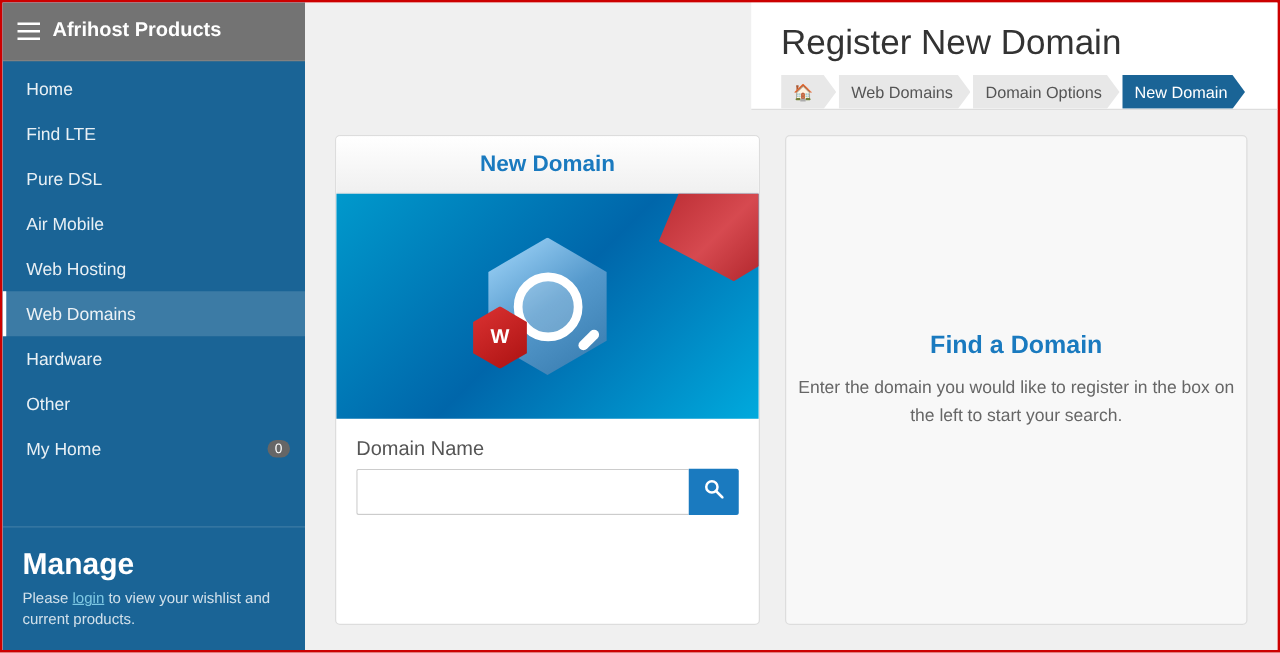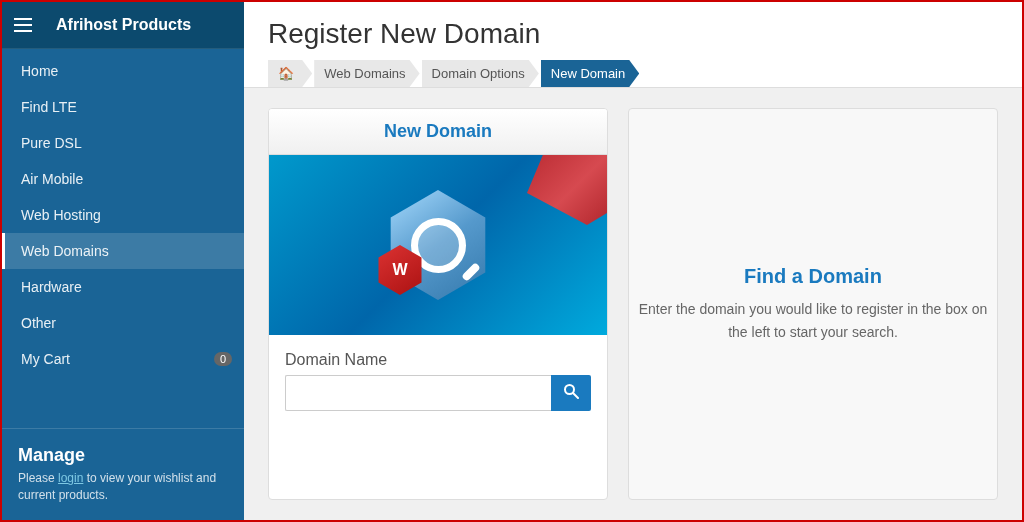--- a/index.html
+++ b/index.html
@@ -26,25 +26,25 @@
       min-width: 242px;
       background-color: #1a6496;
       color: white;
       display: flex;
       flex-direction: column;
       position: relative;
       overflow-y: auto;
     }
 
     .sidebar-header {
-      background-color: #0c4a6e;
+      background-color: #737373;
       padding: 14px 12px;
       display: flex;
       align-items: center;
-      gap: 24px;
+      gap: 10px;
       border-bottom: 1px solid rgba(255,255,255,0.1);
     }
 
     .hamburger-icon {
       display: flex;
       flex-direction: column;
       gap: 4px;
       cursor: pointer;
     }
     .hamburger-icon span {
@@ -88,21 +88,21 @@
       border-radius: 10px;
       padding: 1px 6px;
       font-size: 11px;
     }
 
     .sidebar-manage {
       padding: 16px;
       border-top: 1px solid rgba(255,255,255,0.15);
     }
     .manage-title {
-      font-size: 18px;
+      font-size: 24px;
       font-weight: bold;
       color: white;
       margin-bottom: 4px;
     }
     .manage-text {
       font-size: 12px;
       color: rgba(255,255,255,0.8);
       line-height: 1.4;
     }
     .manage-link {
@@ -111,20 +111,21 @@
       cursor: pointer;
     }
 
     
     .main-content {
       flex: 1;
       background: #f0f0f0;
       display: flex;
       flex-direction: column;
       overflow: hidden;
+      align-items: flex-end;
     }
 
     
     .page-header {
       background: white;
       padding: 16px 24px 0 24px;
       border-bottom: 1px solid #ddd;
     }
     .page-title {
       font-size: 28px;
@@ -366,21 +367,21 @@
       <div class="nav-item active">
         <span>Web Domains</span>
       </div>
       <div class="nav-item">
         <span>Hardware</span>
       </div>
       <div class="nav-item">
         <span>Other</span>
       </div>
       <div class="nav-item" style="display:flex;justify-content:space-between;align-items:center;">
-        <span>My Cart</span>
+        <span>My Home</span>
         <span class="nav-item-badge">0</span>
       </div>
     </nav>
 
     <div class="sidebar-manage">
       <div class="manage-title">Manage</div>
       <div class="manage-text">
         <span>Please </span><span class="manage-link">login</span><span> to view your wishlist and current products.</span>
       </div>
     </div>

